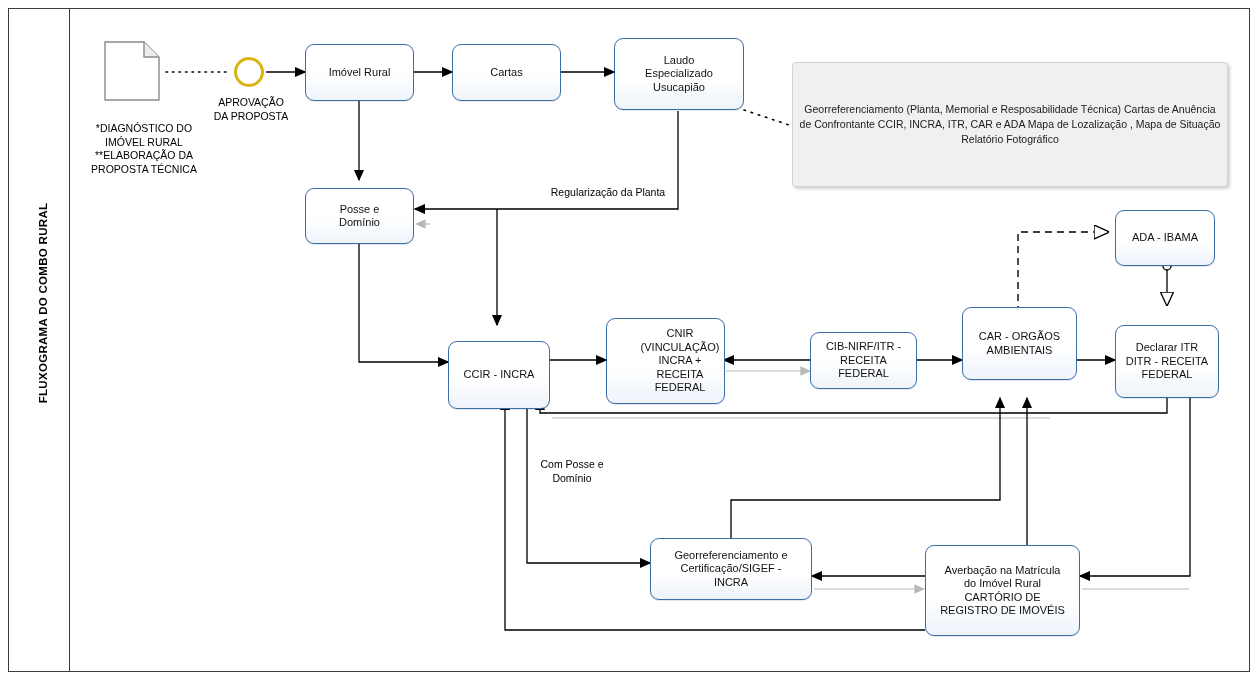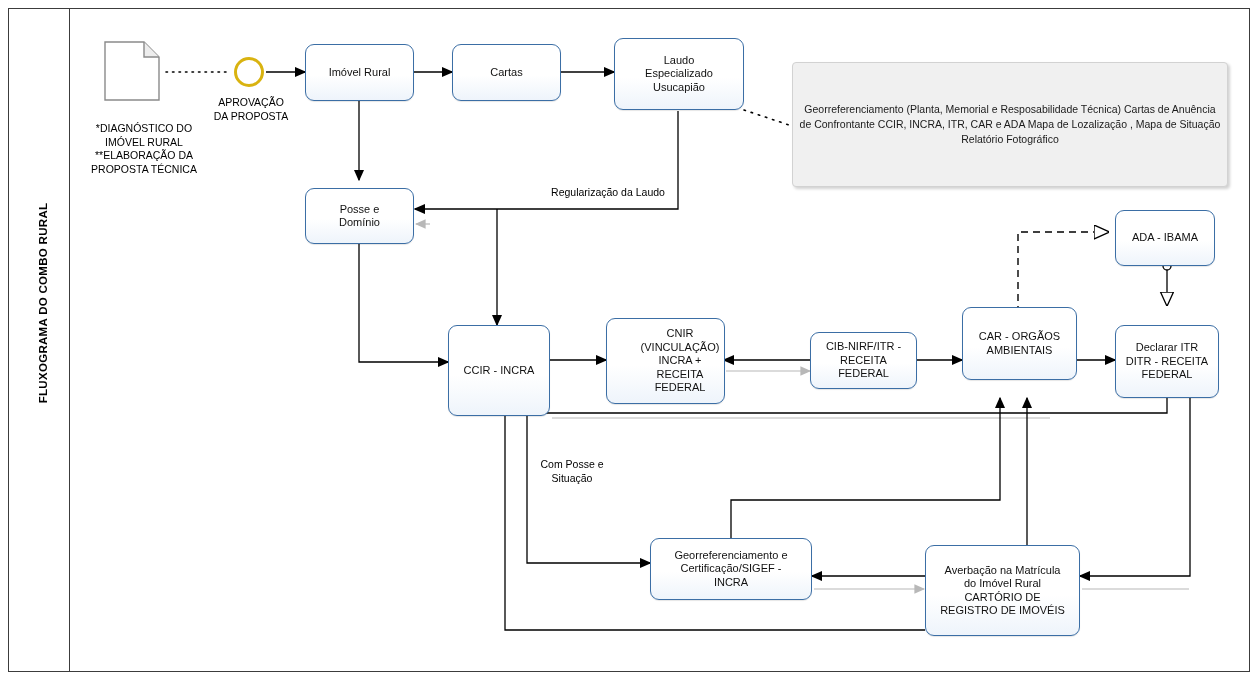--- a/index.html
+++ b/index.html
@@ -198,41 +198,41 @@
 
     <path d="M925 630 H505 V400" stroke="#000" stroke-width="1.3" fill="none" marker-end="url(#arr)"></path>
   </svg>
 
   <div class="free-label" style="left:78px; top:122px; width:132px;">*DIAGNÓSTICO DO
 IMÓVEL RURAL
 **ELABORAÇÃO DA
 PROPOSTA TÉCNICA</div>
   <div class="free-label" style="left:196px; top:96px; width:110px;">APROVAÇÃO
 DA PROPOSTA</div>
-  <div class="free-label" style="left:508px; top:186px; width:200px;">Regularização da Laudo</div>
+  <div class="free-label" style="left:508px; top:186px; width:200px;">Regularização da Planta</div>
   <div class="free-label" style="left:492px; top:458px; width:160px;">Com Posse  e
-Situação</div>
+Domínio</div>
 
   <div class="note-box" style="left:792px; top:62px; width:436px; height:125px;">Georreferenciamento
 (Planta, Memorial e Resposabilidade Técnica)
 Cartas de Anuência de Confrontante
 CCIR, INCRA, ITR, CAR e ADA
 Mapa de Lozalização , Mapa de Situação
 Relatório Fotográfico</div>
 
   <div class="node" style="left:305px; top:44px; width:109px; height:57px;">Imóvel Rural</div>
   <div class="node" style="left:452px; top:44px; width:109px; height:57px;">Cartas</div>
   <div class="node" style="left:614px; top:38px; width:130px; height:72px; white-space:pre-line;">Laudo
 Especializado
 Usucapião</div>
 
   <div class="node" style="left:305px; top:188px; width:109px; height:56px; white-space:pre-line;text-align:center;">Posse e
 Domínio</div>
 
-  <div class="node" style="left:448px; top:325px; width:102px; height:91px;">CCIR - INCRA</div>
+  <div class="node" style="left:448px; top:341px; width:102px; height:68px;">CCIR - INCRA</div>
   <div class="node" style="left:606px; top:318px; width:119px; height:86px; white-space:pre-line;padding-left:32px;">CNIR
 (VINCULAÇÃO)
 INCRA + RECEITA
 FEDERAL</div>
   <div class="node" style="left:810px; top:332px; width:107px; height:57px; white-space:pre-line;">CIB-NIRF/ITR -
 RECEITA FEDERAL</div>
   <div class="node" style="left:962px; top:307px; width:115px; height:73px; white-space:pre-line;">CAR - ORGÃOS
 AMBIENTAIS</div>
 
   <div class="node" style="left:1115px; top:210px; width:100px; height:56px;">ADA -  IBAMA</div>

